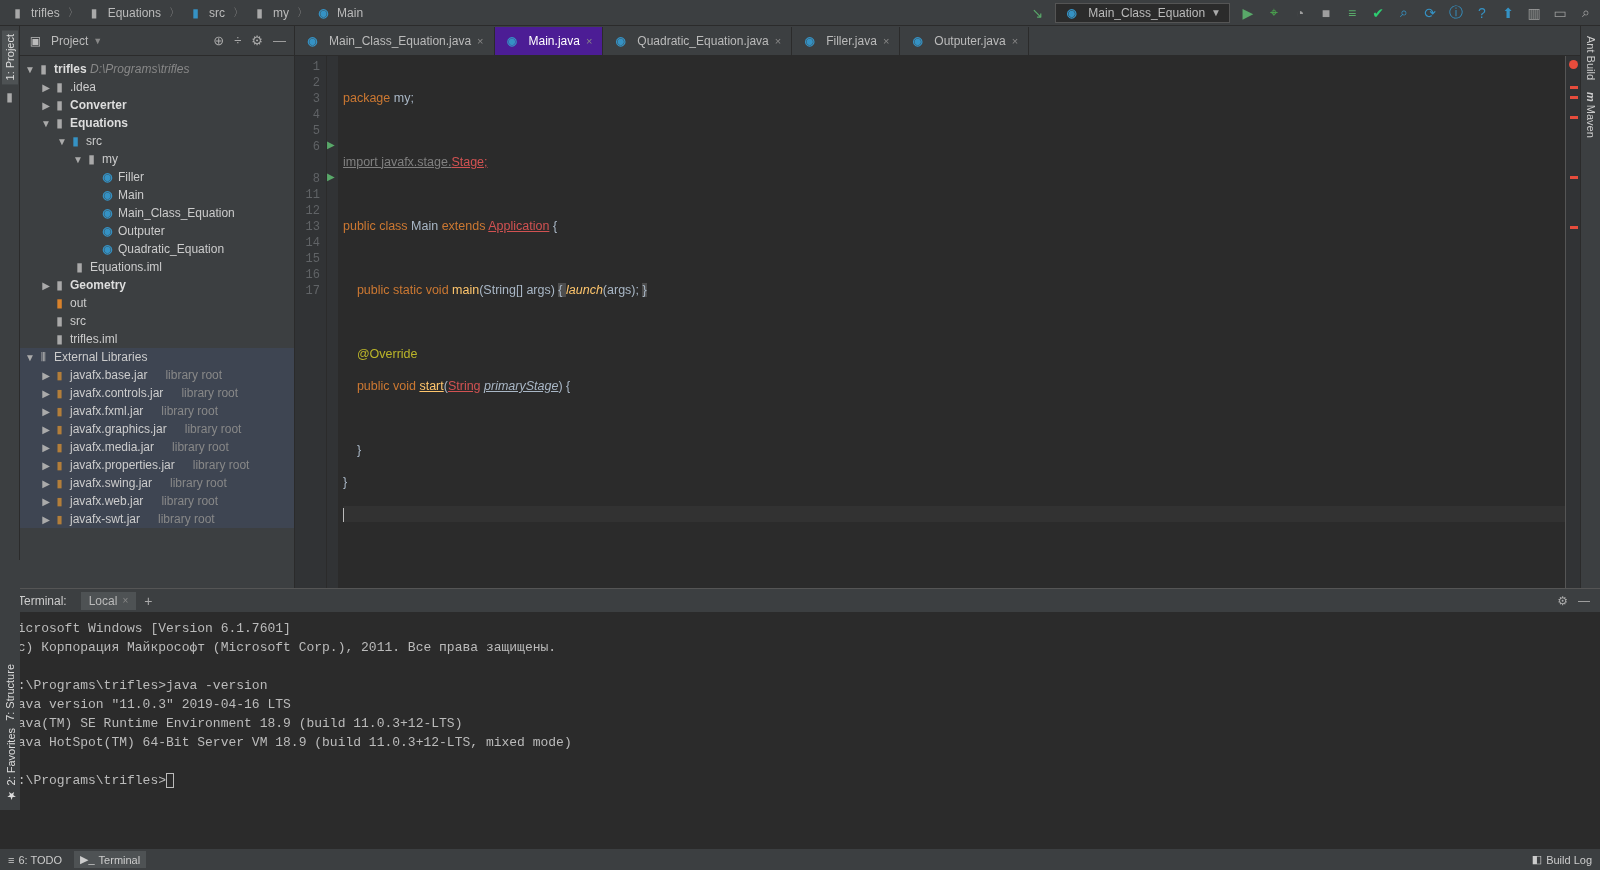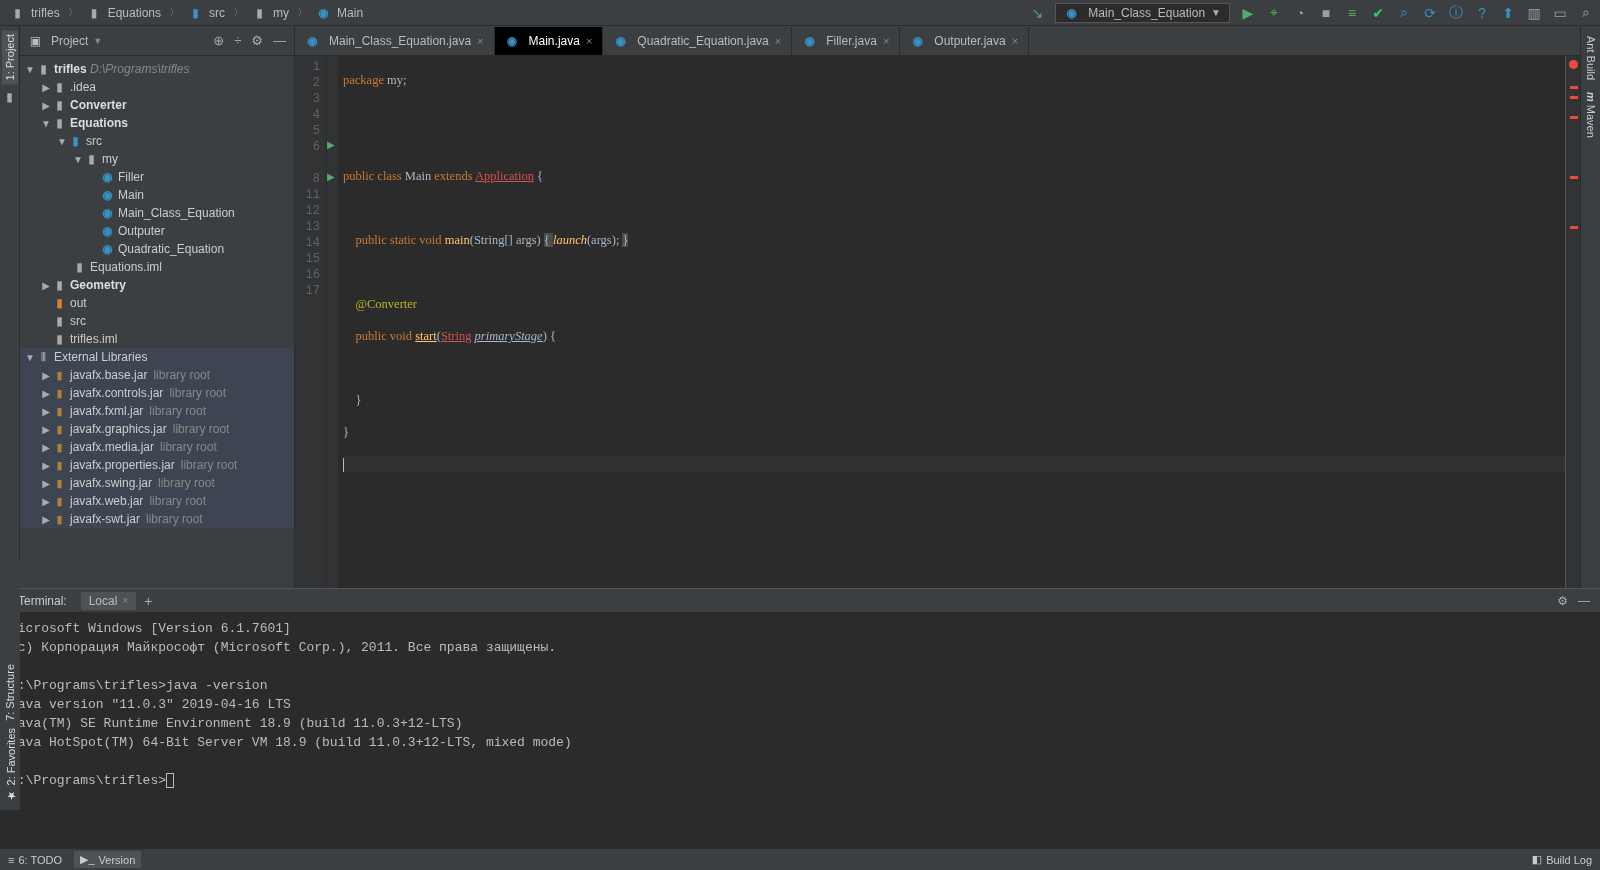--- a/index.html
+++ b/index.html
@@ -75,49 +75,49 @@
 .arrow { width:12px; text-align:center; font-size:10px; color:#aaa;}
 .ic { width:15px; text-align:center; margin-right:3px; font-size:12px;}
 .ic-folder { color:#a9a9a9;}
 .ic-folder-src { color:#3592c4;}
 .ic-class { color:#3592c4; font-weight:bold;}
 .ic-class::before { content:"◉"; font-size:12px;}
 .ic-jar { color:#b37e3a;}
 .ic-jar::before { content:"▮"; font-size:11px;}
 .ic-file { color:#a9a9a9;}
 .ic-out{ color:#d9822b;}
-.lib-root { color:#888; margin-left:6px;}
+.lib-root { color:#888; margin-left:18px;}
 .tl { color:#ccc;}
 .tl-hint { color:#888;font-style:italic;}
 .bold { font-weight:bold; color:#ddd;}
 
 
 .editor-area { flex:1; display:flex; flex-direction:column; background:#2b2b2b; overflow:hidden;}
 .tab-bar { height:30px; background:#3c3f41; display:flex; align-items:center; border-bottom:1px solid #2b2b2b;}
 .tab {
   height:28px; display:flex; align-items:center; gap:6px;
   padding:0 10px; cursor:pointer; border-right:1px solid #2b2b2b; font-size:12px;
 }
 .tab .close-i { font-size:11px; color:#888;}
-.tab.active { background:#000000; color:#fff;}
+.tab.active { background:#4c1d95; color:#fff;}
 .tab:not(.active) { background:#3c3f41;}
 .tab .c-class { color:#3592c4;}
 
 .editor-body { flex:1; display:flex; overflow:hidden;}
 .gutter {
   width:32px; background:#313335; border-right:1px solid #2b2b2b;
   font-family:"Consolas","Courier New",monospace; font-size:12px; color:#606366;
   text-align:right; padding:3px 6px 0 0; line-height:16px;
 }
 .gutter div { height:16px;}
 .fold-gutter { width:12px; background:#313335; border-right:1px solid #2b2b2b; position:relative;}
 .run-gutter-ic { position:absolute; left:0; font-size:10px; color:#59a869;}
 .code {
-  flex:1; font-family:Liberation Serif, serif; font-size:12.5px;
-  padding:0 0 0 4px; line-height:16px; color:#a9b7c6; white-space:pre;
+  flex:1; font-family:Liberation Sans, sans-serif; font-size:12.5px;
+  padding:18px 0 0 4px; line-height:16px; color:#a9b7c6; white-space:pre;
   border-right:1px solid #555; margin-right:0;
 }
 .code-line { height:16px;}
 .kw { color:#cc7832;}
 .anno { color:#bbb529;}
 .und { text-decoration:underline;}
 .grey { color:#808080;}
 .fn { color:#ffc66d;}
 .param{ color:#a9b7c6; font-style:italic; text-decoration:underline;text-align:center;}
 .app { color:#d25252; text-decoration:underline;}
@@ -412,26 +412,27 @@
           <div>16</div>
           <div>17</div>
       </div>
       <div class="fold-gutter">
         <span class="run-gutter-ic" style="top:83px;">▶</span>
         <span class="run-gutter-ic" style="top:115px;">▶</span>
       </div>
       <div class="code">
 <div class="code-line"><span class="kw">package </span><span>my;</span></div>
 <div class="code-line"></div>
+<div class="code-line"><span class="kw und grey">import </span><span class="grey und">javafx.stage.</span><span class="app">Stage;</span></div>
 <div class="code-line"></div>
 <div class="code-line"><span class="kw">public class </span><span>Main </span><span class="kw">extends </span><span class="app">Application</span><span> {</span></div>
 <div class="code-line"></div>
 <div class="code-line"><span class="kw">    public static void </span><span class="fn">main</span><span>(String[] args) </span><span style="background:#4d4d4d;">{ </span><span class="fn" style="font-style:italic;">launch</span><span>(args); </span><span style="background:#4d4d4d;">}</span></div>
 <div class="code-line"></div>
-<div class="code-line"><span>    </span><span class="anno">@Converter</span></div>
+<div class="code-line"><span>    </span><span class="anno">@Override</span></div>
 <div class="code-line"><span class="kw">    public void </span><span class="fn und">start</span><span>(</span><span class="app">String</span><span> </span><span class="param">primaryStage</span><span>) {</span></div>
 <div class="code-line"></div>
 <div class="code-line"><span>    }</span></div>
 <div class="code-line"><span>}</span></div>
 <div class="code-line cur"><span class="cursor-l"></span></div>
       </div>
       <div class="err-stripe">
         <div class="dot" style="top:4px;background:#e74c3c;"></div>
         <div class="mark" style="top:30px;background:#e74c3c;"></div>
         <div class="mark" style="top:40px;background:#e74c3c;"></div>
@@ -473,18 +474,18 @@
 </div>
 
 <div style="position:fixed;left:0;top:560px;width:20px;background:#3c3f41;height:250px;display:flex;flex-direction:column;align-items:center;justify-content:end;padding-bottom:4px;z-index:5;">
   <span class="vertical-text">7: Structure</span>
   <span class="vertical-text">★ <span>2: Favorites</span></span>
 </div>
 
 <div class="status-bar">
   <div class="status-left">
     <span class="sb-item">≡ <span>6: TODO</span></span>
-    <span class="sb-item" style="background:#4e5254;padding:2px 6px;">▶_ <span>Version</span></span>
+    <span class="sb-item" style="background:#4e5254;padding:2px 6px;">▶_ <span>Terminal</span></span>
   </div>
   <div class="status-right">
     <span class="sb-item">◧ <span>Build Log</span></span>
   </div>
 </div>
 
 </body></html>

